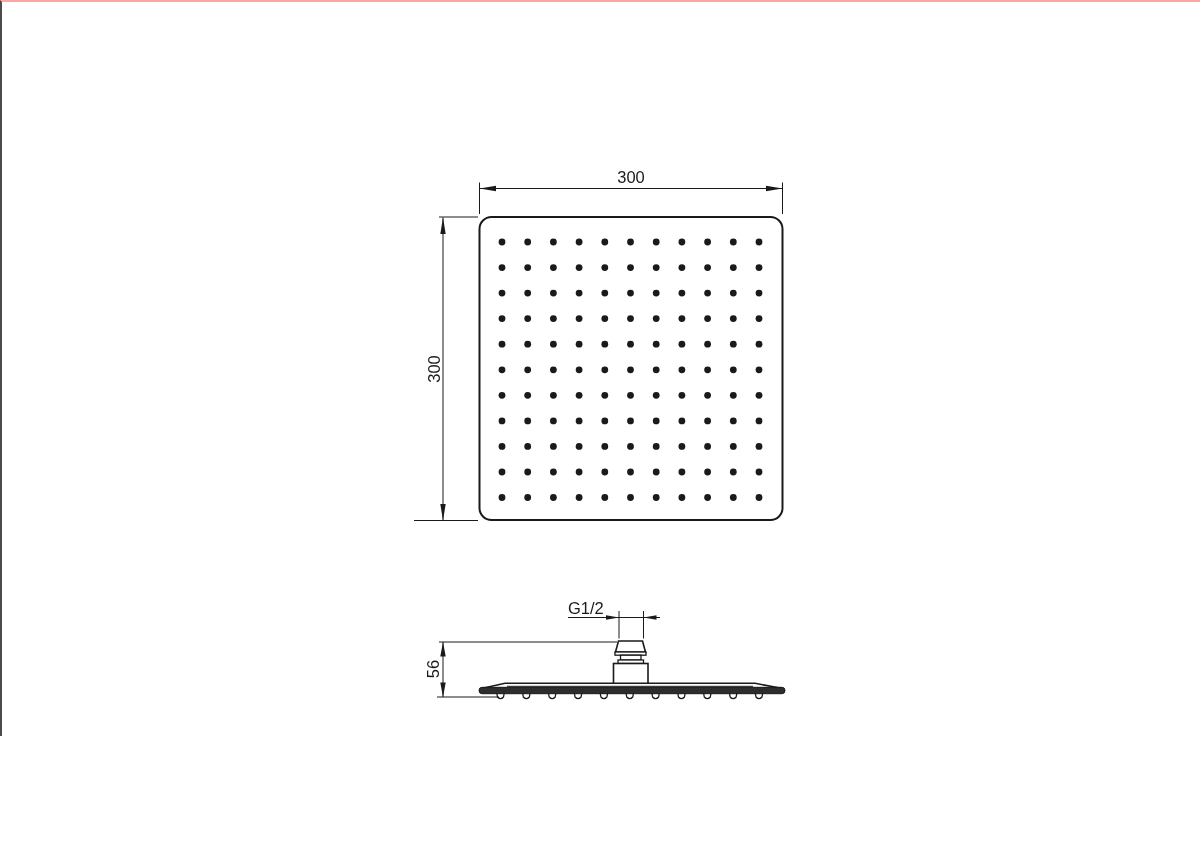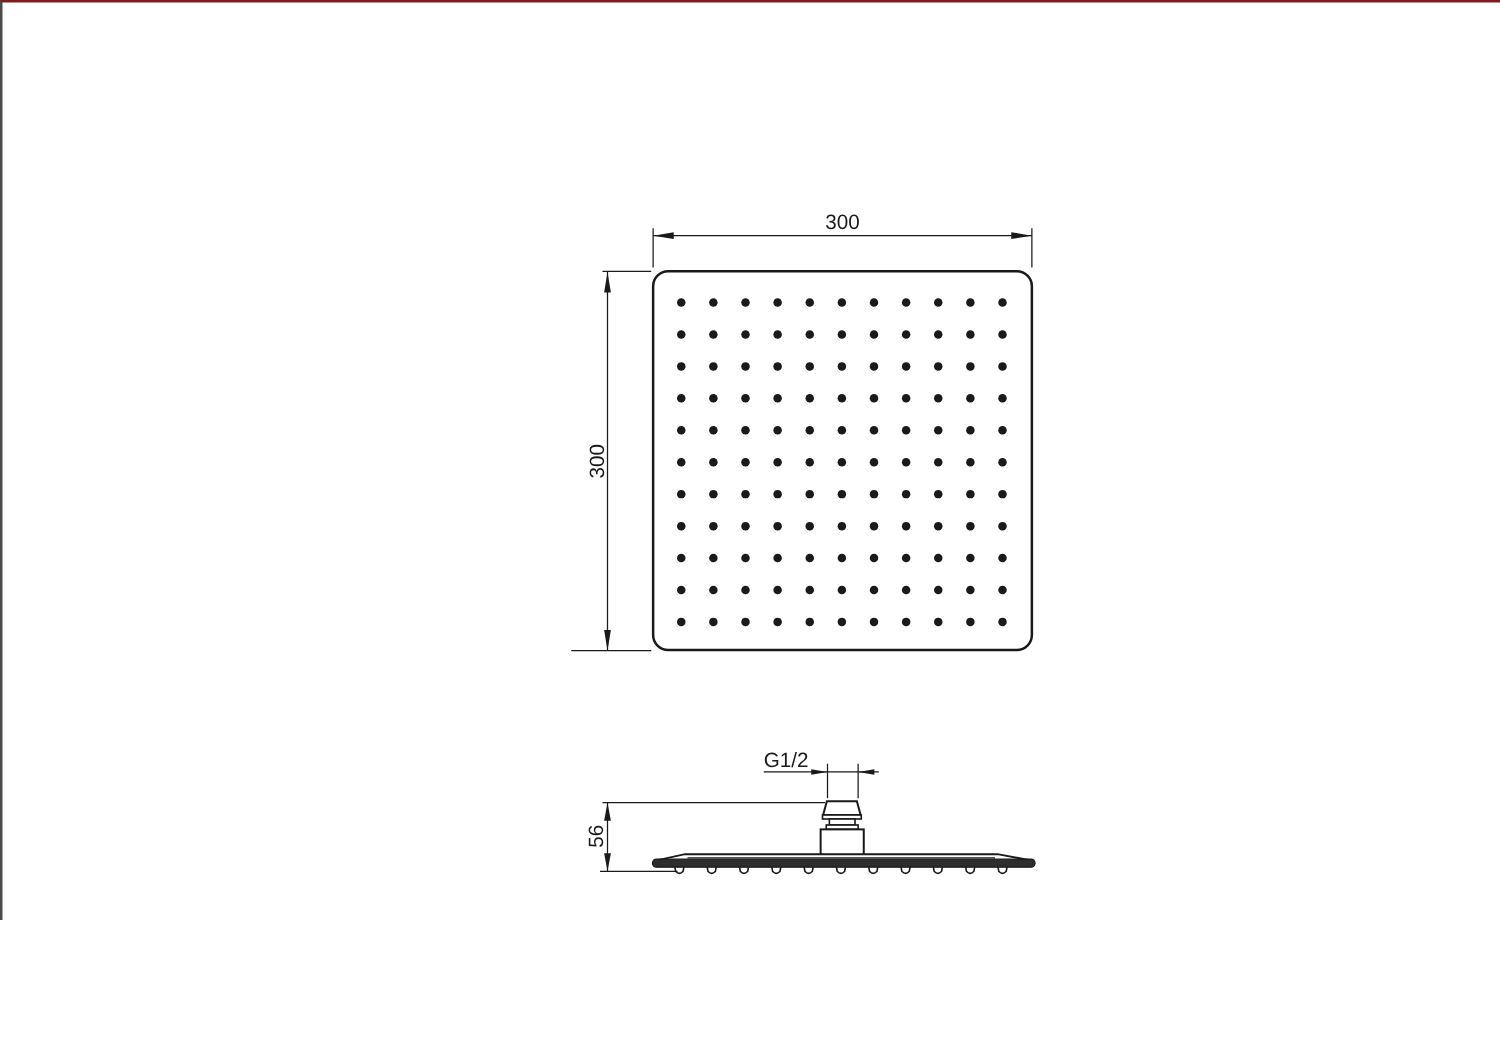--- a/index.html
+++ b/index.html
@@ -6,25 +6,24 @@
     --line:#1a1a1a;
     --rim:#2d2d2d;
     --bg:#ffffff;
   }
   *{margin:0;padding:0;box-sizing:border-box;}
   html,body{background:#fff;}
   .canvas{
     position:relative;
     width:1200px;height:736px;
     background:var(--bg);
-    border-top:2px solid #7f1d1d;
+    border-top:2px solid #fca5a5;
     border-left:2px solid #4b4b4b;
     overflow:hidden;
     font-family:"Liberation Sans", sans-serif;
-    padding-left:43px;
   }
   svg{display:block;}
   .dim-text{
     font-family:"Liberation Sans", sans-serif;
     font-size:16.5px;
     fill:var(--line);
   }
   .thin{stroke:var(--line);stroke-width:1;fill:none;}
   .outline{stroke:var(--line);stroke-width:2;fill:#fff;}
   .outline-med{stroke:var(--line);stroke-width:1.6;fill:#fff;}

